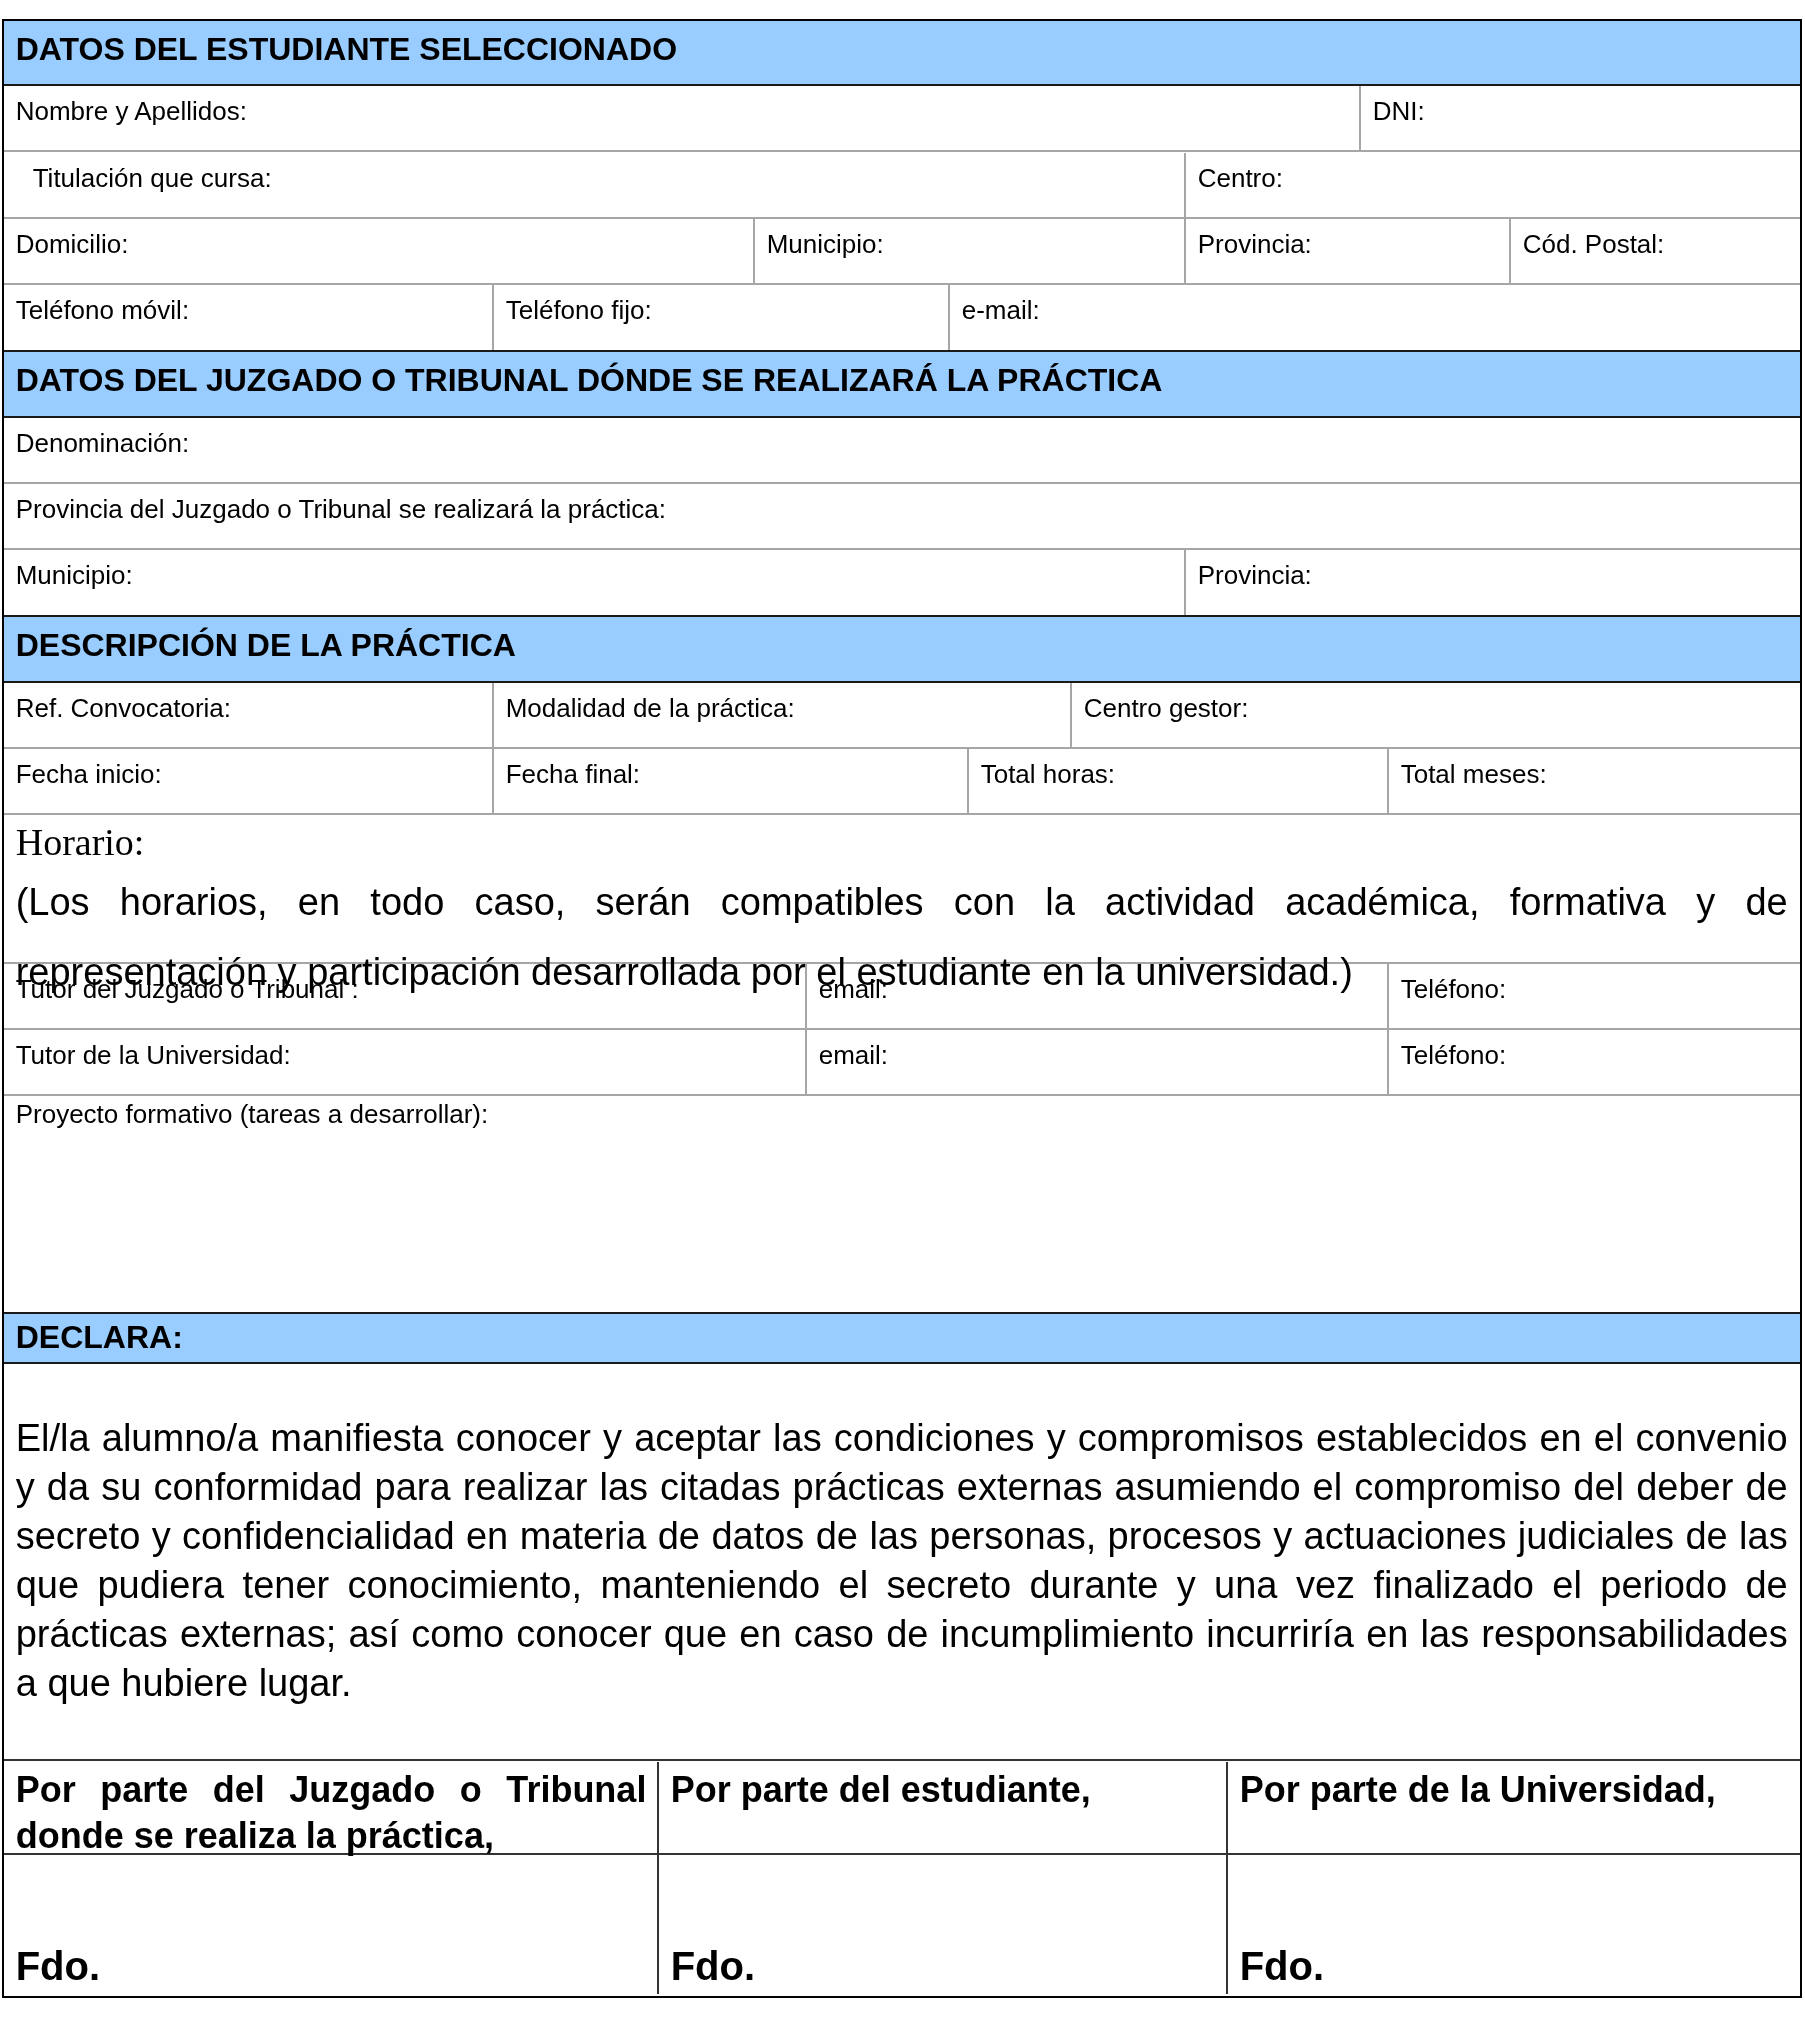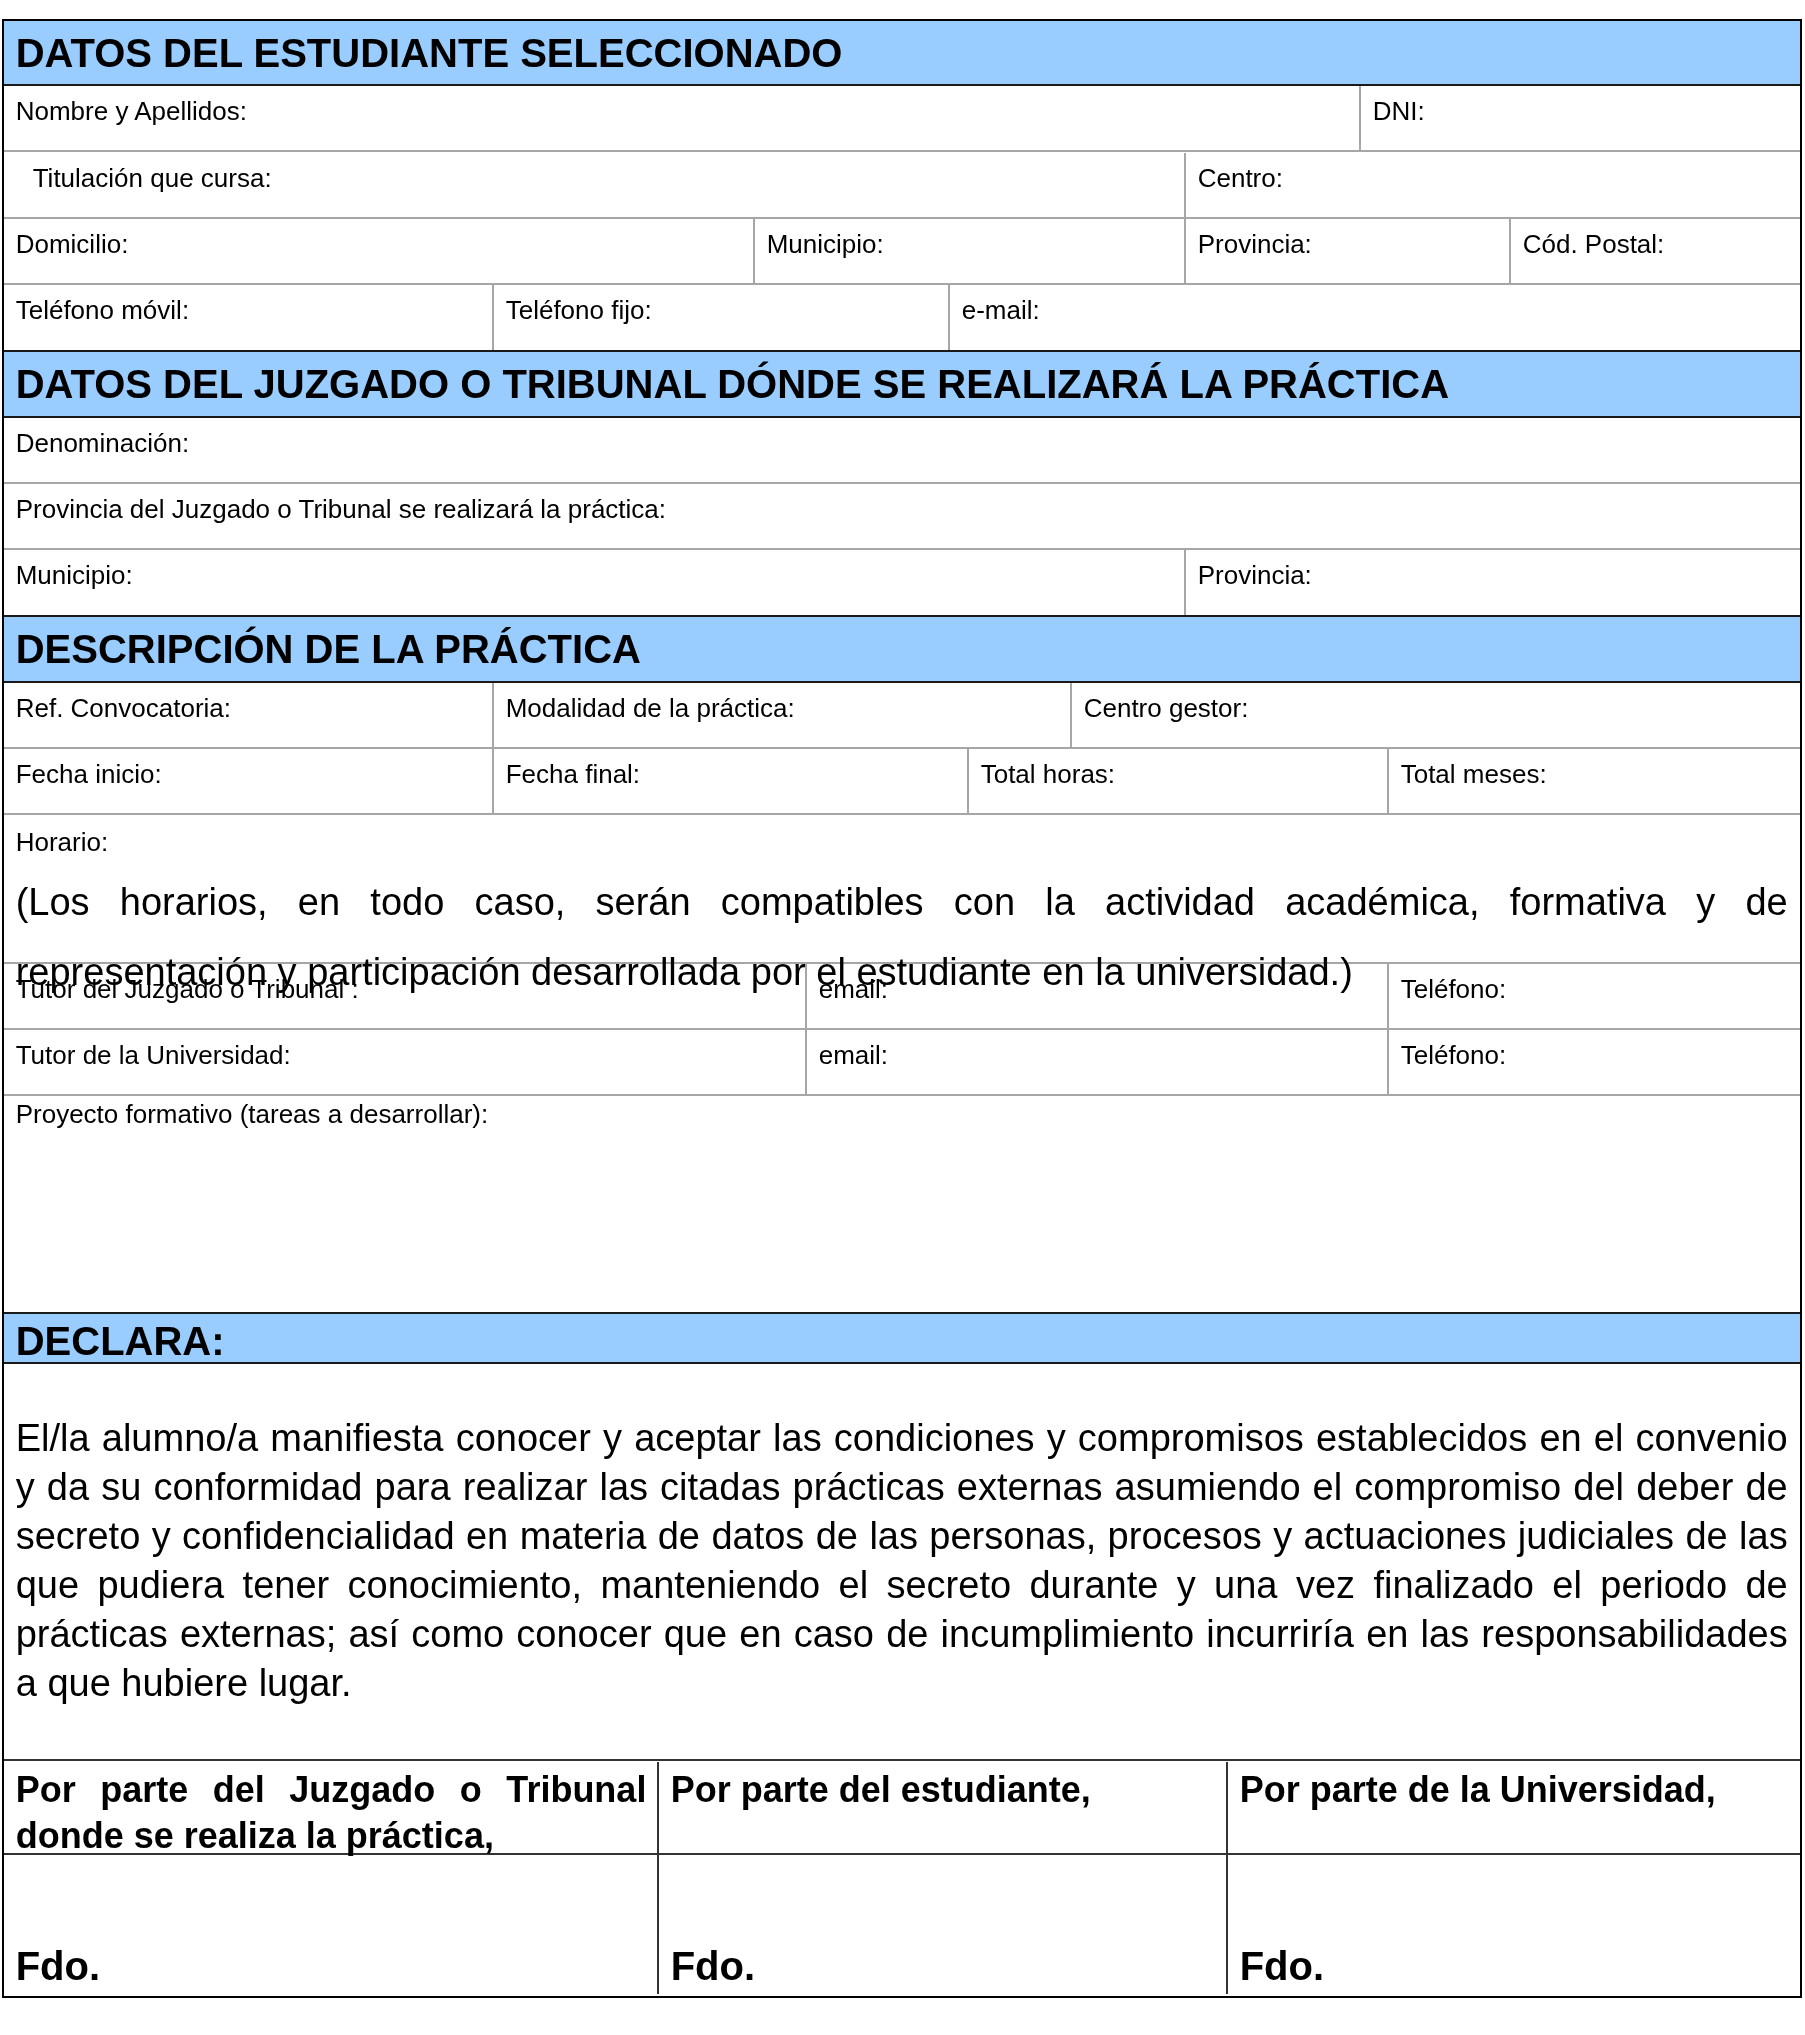--- a/index.html
+++ b/index.html
@@ -2,21 +2,21 @@
 <html style="font-size:13.8px"><head>
 <meta charset="utf-8">
 <style>
   html, body { margin: 0; padding: 0; background: #ffffff; }
   body { width: 1805px; height: 2036px; position: relative; overflow: hidden;
          font-family: "Liberation Sans", sans-serif; color: #000; }
   .form { position: absolute; left: 1.7px; top: 19px; width: 1800px; height: 1979px;
           border: 2.6px solid #000; box-sizing: border-box; }
   .row { position: absolute; left: 0; right: 0; box-sizing: border-box; }
   .hdr { background: #99ccff; border-top: 2.6px solid #1a1a1a; border-bottom: 2.6px solid #1a1a1a;
-         font-weight: bold; font-size: 40px; line-height: 1; padding: 12px 0 0 12px; }
+         font-weight: bold; font-size: 32px; line-height: 1; padding: 12px 0 0 12px; }
   .hdr.first { border-top: none; }
   .line { border-bottom: 2.6px solid #a6a6a6; }
   .cell { position: absolute; top: 0; bottom: 0; box-sizing: border-box;
           font-size: 26px; padding: 10.3px 0 0 12px; white-space: nowrap; }
   .cell.sep { border-left: 2.6px solid #a6a6a6; }
   .para { position: absolute; left: 12px; right: 12px; font-size: 36px; line-height: 70px;
           text-align: justify; text-align-last: left; }
   .sig-cell { position: absolute; top: 0; bottom: 0; box-sizing: border-box;
               font-weight: bold; font-size: 36px; line-height: 46px; padding: 5.2px 10.3px 0 12px; }
   .sig-cell.sep { border-left: 2.6px solid #333; }
@@ -76,21 +76,21 @@
   </div>
 
   <div class="row line" style="top:728px;height:66px;">
     <div class="cell" style="left:0;width:488px;"><span>Fecha inicio:</span></div>
     <div class="cell sep" style="left:488px;width:475px;"><span>Fecha final:</span></div>
     <div class="cell sep" style="left:963px;width:421px;"><span>Total horas:</span></div>
     <div class="cell sep" style="left:1383px;right:0;"><span>Total meses:</span></div>
   </div>
 
   <div class="row line" style="top:794px;height:149px;">
-    <div class="para" style="top:3.4px;line-height:48px;font-size:26px;">Horario:</div>
+    <div class="para" style="top:3.4px;line-height:48px;font-size:38px;font-family:Liberation Serif, serif;">Horario:</div>
     <div class="para" style="top:52px;font-size:38px;">(Los horarios, en todo caso, serán compatibles con la actividad académica, formativa y de representación y participación desarrollada por el estudiante en la universidad.)</div>
   </div>
 
   <div class="row line" style="top:943px;height:66px;">
     <div class="cell" style="left:0;width:801px;"><span>Tutor del Juzgado o Tribunal :</span></div>
     <div class="cell sep" style="left:801px;width:582px;"><span>email:</span></div>
     <div class="cell sep" style="left:1383px;right:0;"><span>Teléfono:</span></div>
   </div>
 
   <div class="row line" style="top:1009px;height:66px;">

